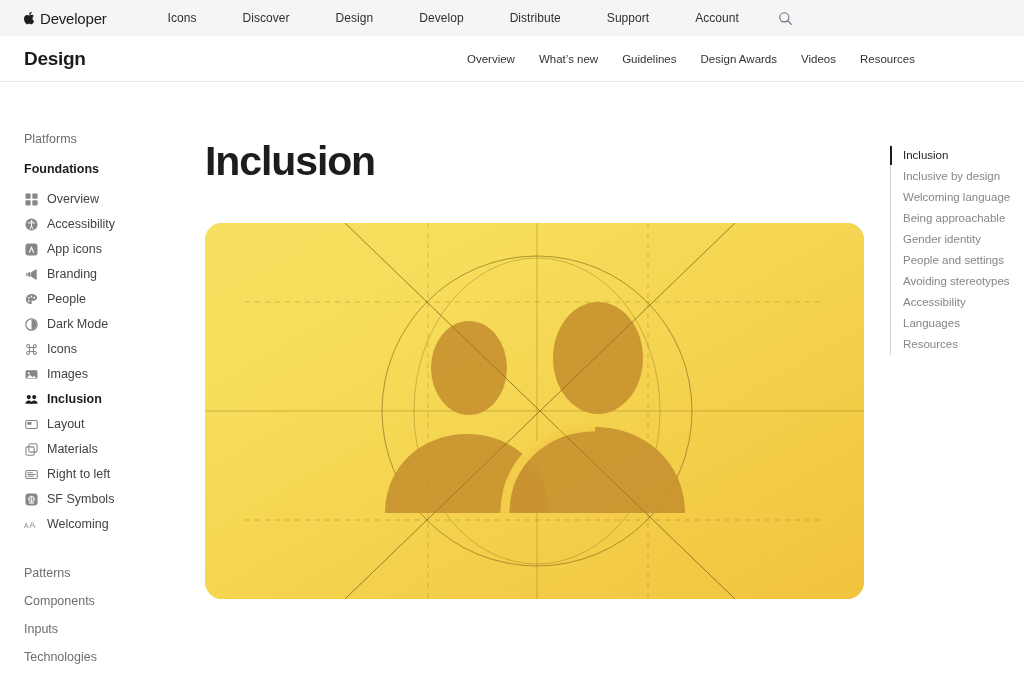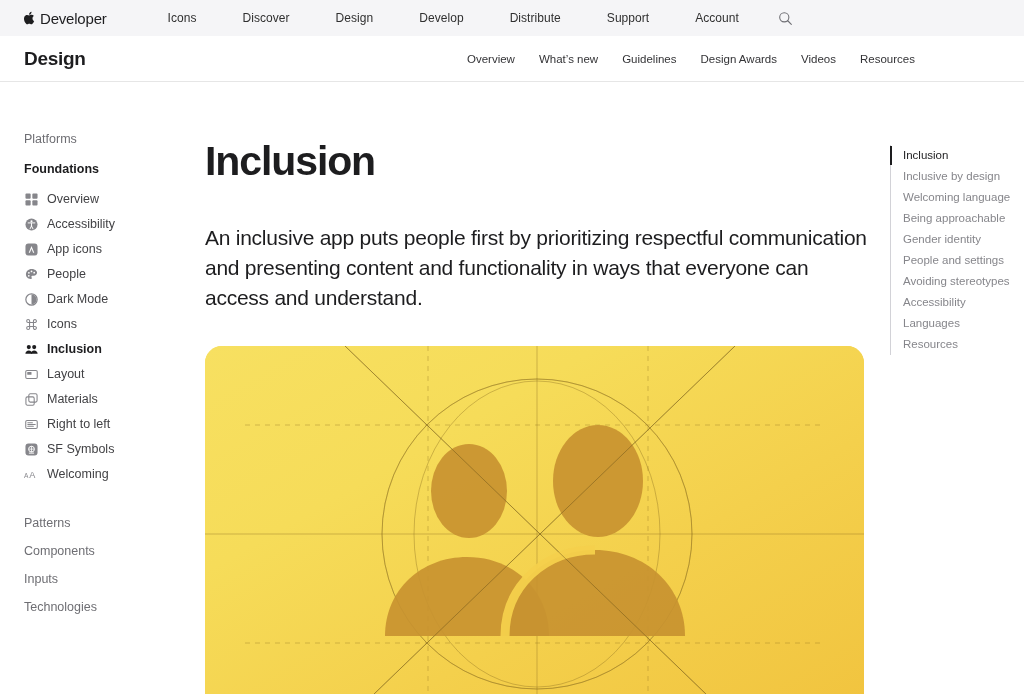--- a/index.html
+++ b/index.html
@@ -300,20 +300,30 @@
     <a class="side-item" href="#">
       <span class="side-ico">
         <svg width="13" height="13" viewBox="0 0 14 14" aria-hidden="true">
           <rect x="0.5" y="0.5" width="13" height="13" rx="3.2" fill="currentColor"></rect>
           <path d="M7 3.2 L10 10.5 H8.7 L7 6.1 L5.3 10.5 H4 Z" fill="#fff"></path>
         </svg>
       </span>
       <span class="side-label">App icons</span>
     </a>
 
+    <a class="side-item" href="#">
+      <span class="side-ico">
+        <svg width="13" height="13" viewBox="0 0 14 14" fill="currentColor" aria-hidden="true">
+          <path d="M12.6 2.1c0-0.7-0.6-1-1.1-0.6L6.6 4.6v4.8l4.9 3.1c0.5 0.4 1.1 0.1 1.1-0.6z"></path>
+          <rect x="3.4" y="4.5" width="2.6" height="5" rx="0.8"></rect>
+          <rect x="1.2" y="5.4" width="1.5" height="3.2" rx="0.6"></rect>
+        </svg>
+      </span>
+      <span class="side-label">Branding</span>
+    </a>
 
     <a class="side-item" href="#">
       <span class="side-ico">
         <svg width="13" height="13" viewBox="0 0 14 14" aria-hidden="true">
           <path d="M7 1C3.7 1 1 3.5 1 6.8c0 3 2.3 5 5 5 0.9 0 1.4-0.5 1.4-1.1 0-0.6-0.5-0.8-0.5-1.4 0-0.6 0.5-1 1.2-1h1.3c2 0 3.6-1.4 3.6-3.4C13 2.9 10.4 1 7 1z" fill="currentColor"></path>
           <circle cx="4.2" cy="5.2" r="0.95" fill="#fff"></circle>
           <circle cx="7" cy="3.7" r="0.95" fill="#fff"></circle>
           <circle cx="9.9" cy="5.1" r="0.95" fill="#fff"></circle>
           <circle cx="4.1" cy="8.4" r="0.95" fill="#fff"></circle>
         </svg>
@@ -334,20 +344,30 @@
     <a class="side-item" href="#">
       <span class="side-ico">
         <svg width="13" height="13" viewBox="0 0 14 14" fill="none" stroke="currentColor" stroke-width="1.15" aria-hidden="true">
           <path d="M4.9 4.9h4.2v4.2H4.9z"></path>
           <path d="M4.9 4.9H3.4a1.6 1.6 0 1 1 1.6-1.6v1.6zM9.1 4.9h1.5a1.6 1.6 0 1 0-1.5-1.6v1.6zM4.9 9.1H3.4a1.6 1.6 0 1 0 1.6 1.6V9.1zM9.1 9.1h1.5a1.6 1.6 0 1 1-1.5 1.6V9.1z"></path>
         </svg>
       </span>
       <span class="side-label">Icons</span>
     </a>
 
+    <a class="side-item" href="#">
+      <span class="side-ico">
+        <svg width="13" height="13" viewBox="0 0 14 14" aria-hidden="true">
+          <rect x="0.6" y="2.4" width="12.8" height="9.2" rx="1.5" fill="currentColor"></rect>
+          <circle cx="4.2" cy="5.6" r="1.1" fill="#fff"></circle>
+          <path d="M1.8 11 L5.3 7.3 L8 10 L9.7 8.4 L12.2 11 Z" fill="#fff"></path>
+        </svg>
+      </span>
+      <span class="side-label">Images</span>
+    </a>
 
     <a class="side-item active" href="#">
       <span class="side-ico">
         <svg width="13" height="13" viewBox="0 0 14 14" fill="currentColor" aria-hidden="true">
           <circle cx="4.1" cy="4.4" r="2.2"></circle>
           <circle cx="9.9" cy="4.4" r="2.2"></circle>
           <path d="M0.4 11.6c0-2.1 1.7-3.5 3.7-3.5s3.7 1.4 3.7 3.5z"></path>
           <path d="M6.2 11.6c0-2.1 1.7-3.5 3.7-3.5s3.7 1.4 3.7 3.5z"></path>
         </svg>
       </span>
@@ -410,21 +430,20 @@
     <div class="side-tail">
       <div class="side-top">Patterns</div>
       <div class="side-top">Components</div>
       <div class="side-top">Inputs</div>
       <div class="side-top">Technologies</div>
     </div>
   </aside>
 
   <main class="content">
     <h1 class="doc-title">Inclusion</h1>
-    <p class="doc-intro">An inclusive app puts people first by prioritizing respectful communication and presenting content and functionality in ways that everyone can access and understand.</p>
 
     <div class="hero">
       <svg viewBox="0 0 659 376" preserveAspectRatio="none" aria-hidden="true">
         <defs>
           <linearGradient id="heroGrad" x1="0" y1="0" x2="1" y2="1">
             <stop offset="0%" stop-color="#F7E061"></stop>
             <stop offset="30%" stop-color="#F6DC59"></stop>
             <stop offset="62%" stop-color="#F4D04C"></stop>
             <stop offset="100%" stop-color="#F1C33E"></stop>
           </linearGradient>

